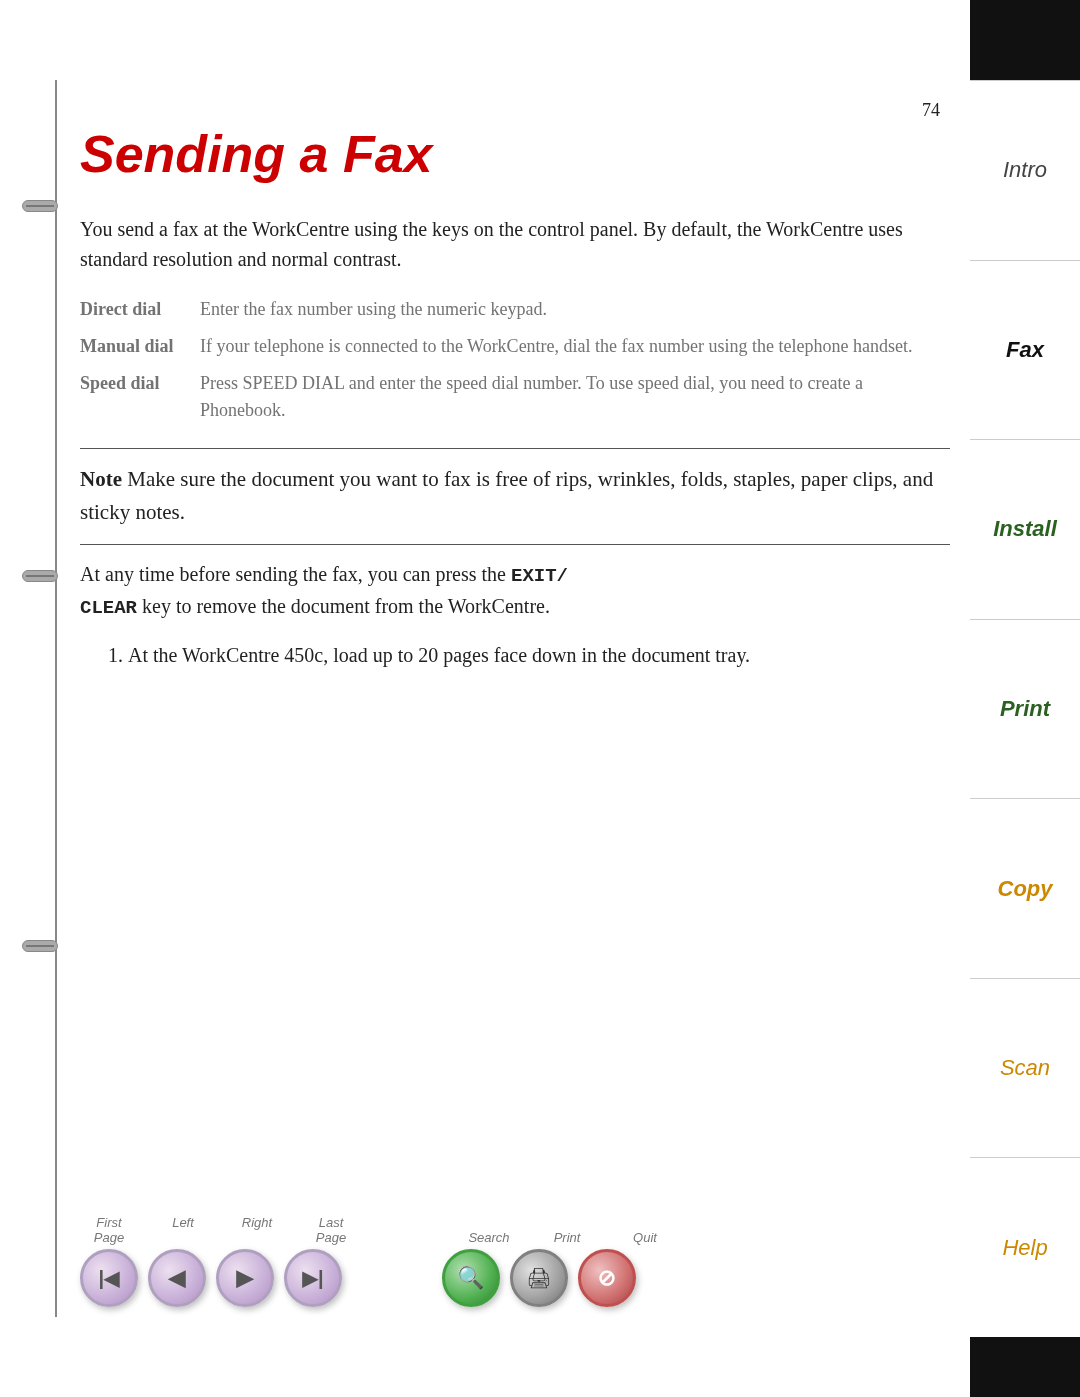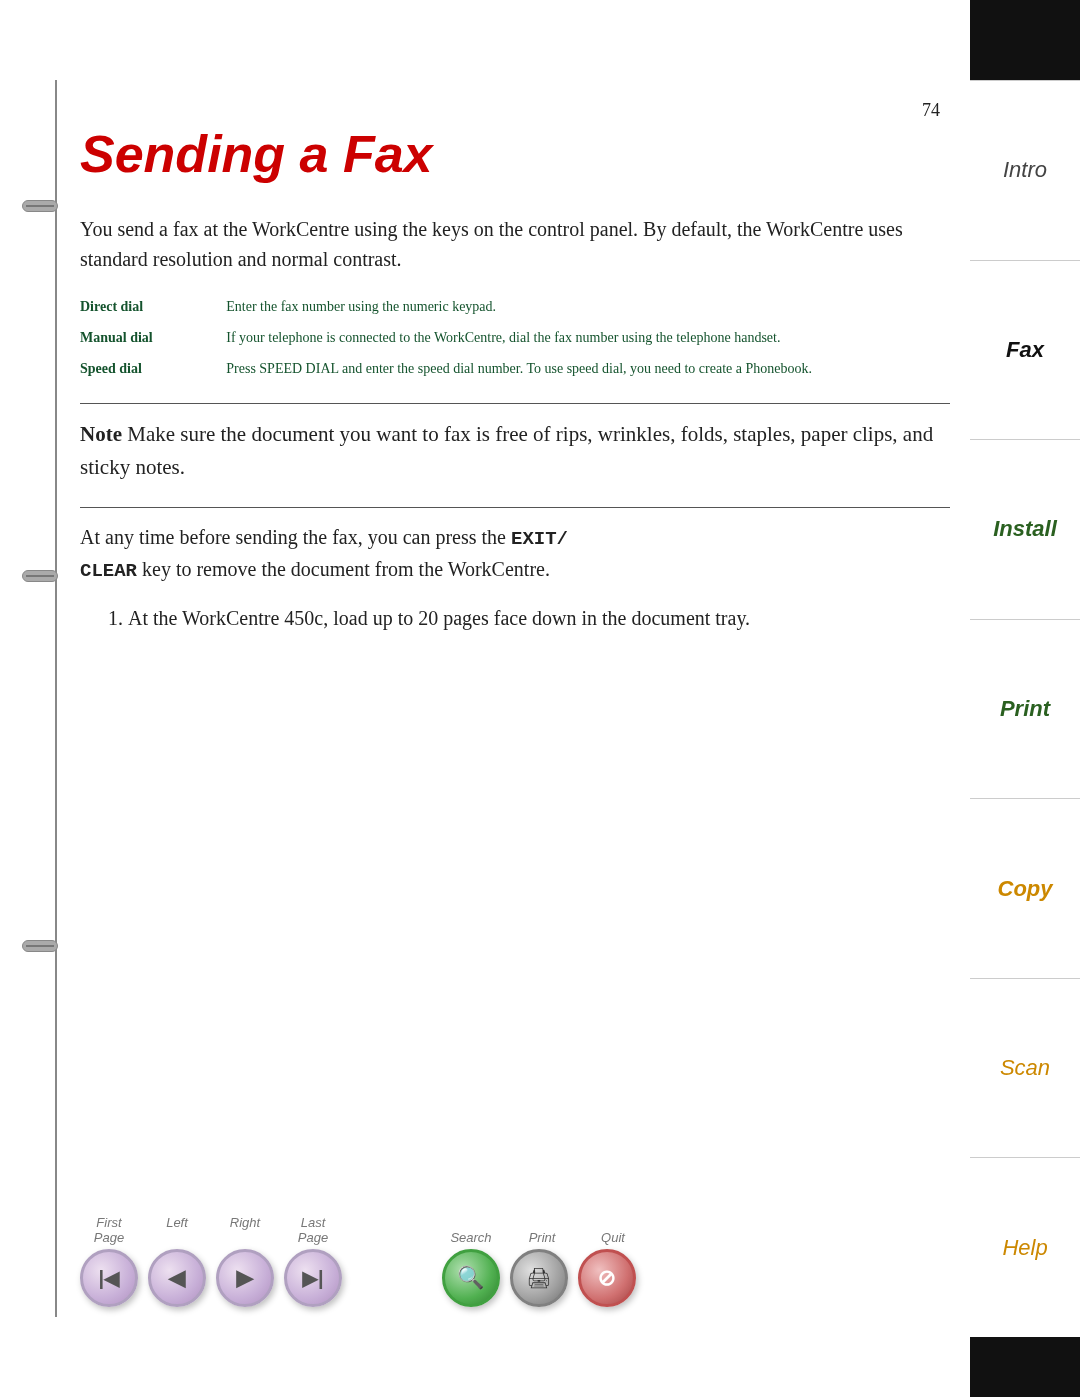--- a/index.html
+++ b/index.html
@@ -52,44 +52,44 @@
 
     
     .dial-table {
       width: 100%;
       margin-bottom: 18px;
       border-collapse: collapse;
     }
     .dial-table td {
       vertical-align: top;
       padding: 4px 8px 6px 0;
-      font-size: 14px;
+      font-size: 18px;
       line-height: 1.5;
-      color: #14532d;
+      color: #737373;
     }
     .dial-table td.label {
       font-weight: bold;
       white-space: nowrap;
       padding-right: 20px;
       min-width: 120px;
     }
 
     
     .hr {
       border: none;
       border-top: 1.5px solid #555;
       margin: 10px 0 14px 0;
     }
 
     
     .note-block {
       font-size: 21px;
       line-height: 1.55;
       color: #222;
-      margin-bottom: 24px;
+      margin-bottom: 16px;
     }
     .note-block strong {
       font-weight: bold;
     }
 
     
     .numbered-item {
       font-size: 20px;
       line-height: 1.5;
       color: #222;
@@ -292,28 +292,28 @@
   <p class="body-text">At any time before sending the fax, you can press the <span style="font-family: 'Courier New', monospace; font-size: 19px; font-weight: bold;">EXIT/<br>CLEAR</span> key to remove the document from the WorkCentre.</p>
 
   <ol style="margin-left: 30px; margin-top: 8px;">
     <li class="numbered-item">At the WorkCentre 450c, load up to 20 pages face down in the document tray.</li>
   </ol>
 
   <div style="position: absolute; bottom: 10px; left: 0; right: 0;">
 
     <div style="display:flex; align-items:flex-end; margin-bottom: 0px;">
 
-      <div style="display:flex; gap:10px; margin-right: 100px;">
+      <div style="display:flex; gap:16px; margin-right: 100px;">
         <div style="width:58px; text-align:center; font-size:13px; color:#777; font-family:Arial,sans-serif; font-style:italic;">First Page</div>
         <div style="width:58px; text-align:center; font-size:13px; color:#777; font-family:Arial,sans-serif; font-style:italic;">Left</div>
         <div style="width:58px; text-align:center; font-size:13px; color:#777; font-family:Arial,sans-serif; font-style:italic;">Right</div>
         <div style="width:58px; text-align:center; font-size:13px; color:#777; font-family:Arial,sans-serif; font-style:italic;">Last Page</div>
       </div>
 
-      <div style="display:flex; gap:13px;">
+      <div style="display:flex; gap:20px;">
         <div style="width:58px; text-align:center; font-size:13px; color:#777; font-family:Arial,sans-serif; font-style:italic;">Search</div>
         <div style="width:58px; text-align:center; font-size:13px; color:#777; font-family:Arial,sans-serif; font-style:italic;">Print</div>
         <div style="width:58px; text-align:center; font-size:13px; color:#777; font-family:Arial,sans-serif; font-style:italic;">Quit</div>
       </div>
     </div>
 
     <div style="display:flex; align-items:center; margin-top: 4px;">
 
       <div style="display:flex; gap:10px; margin-right: 100px;">
 

